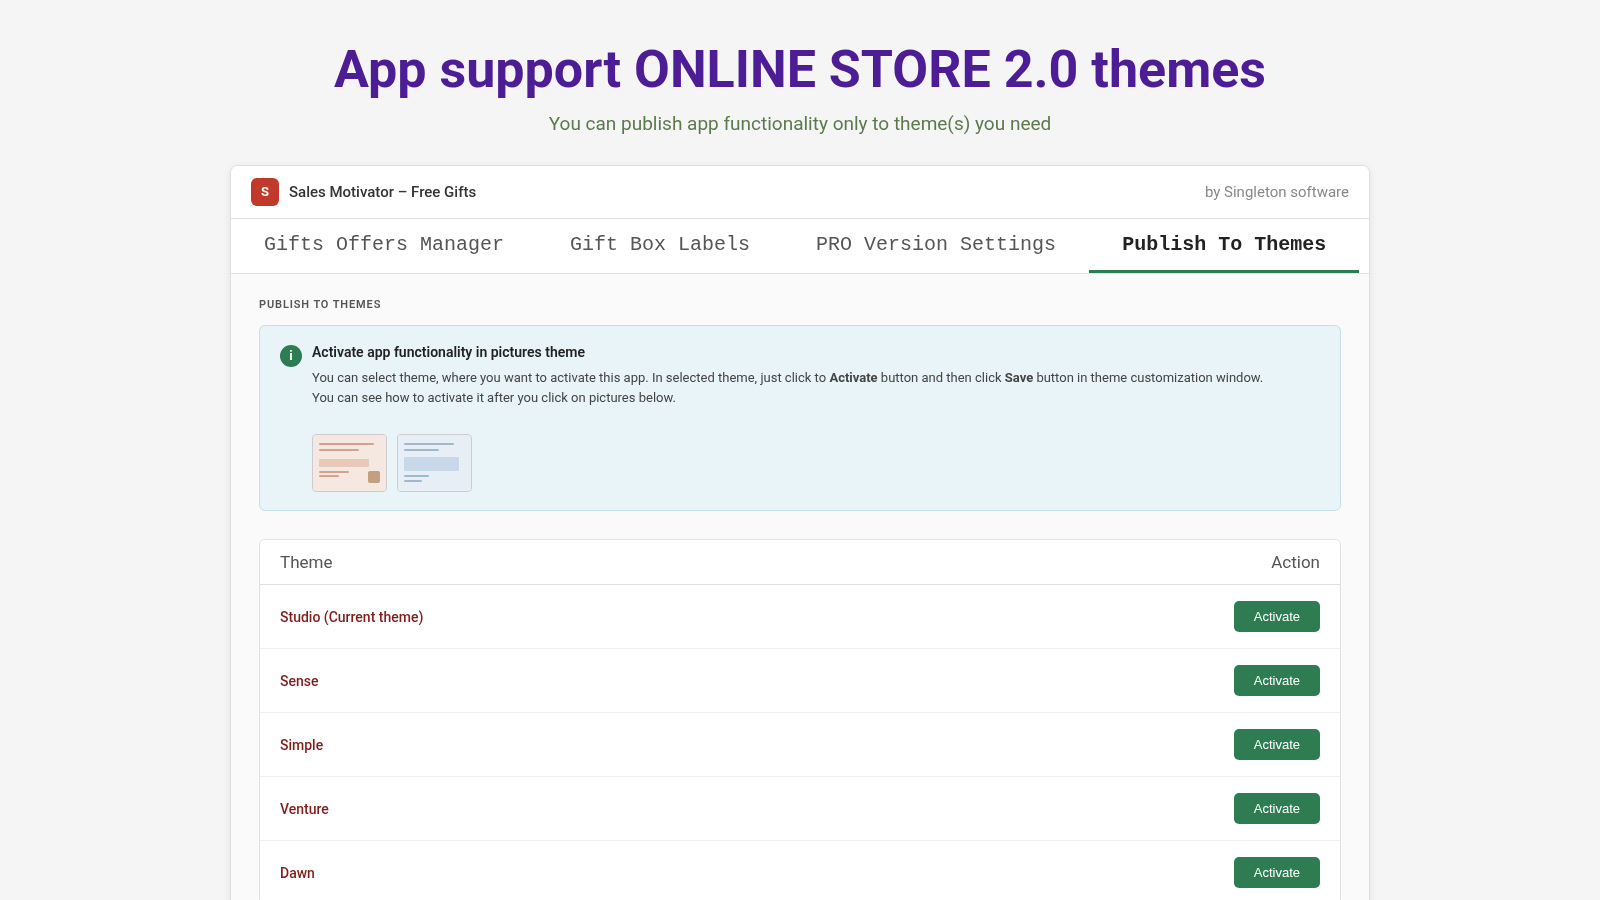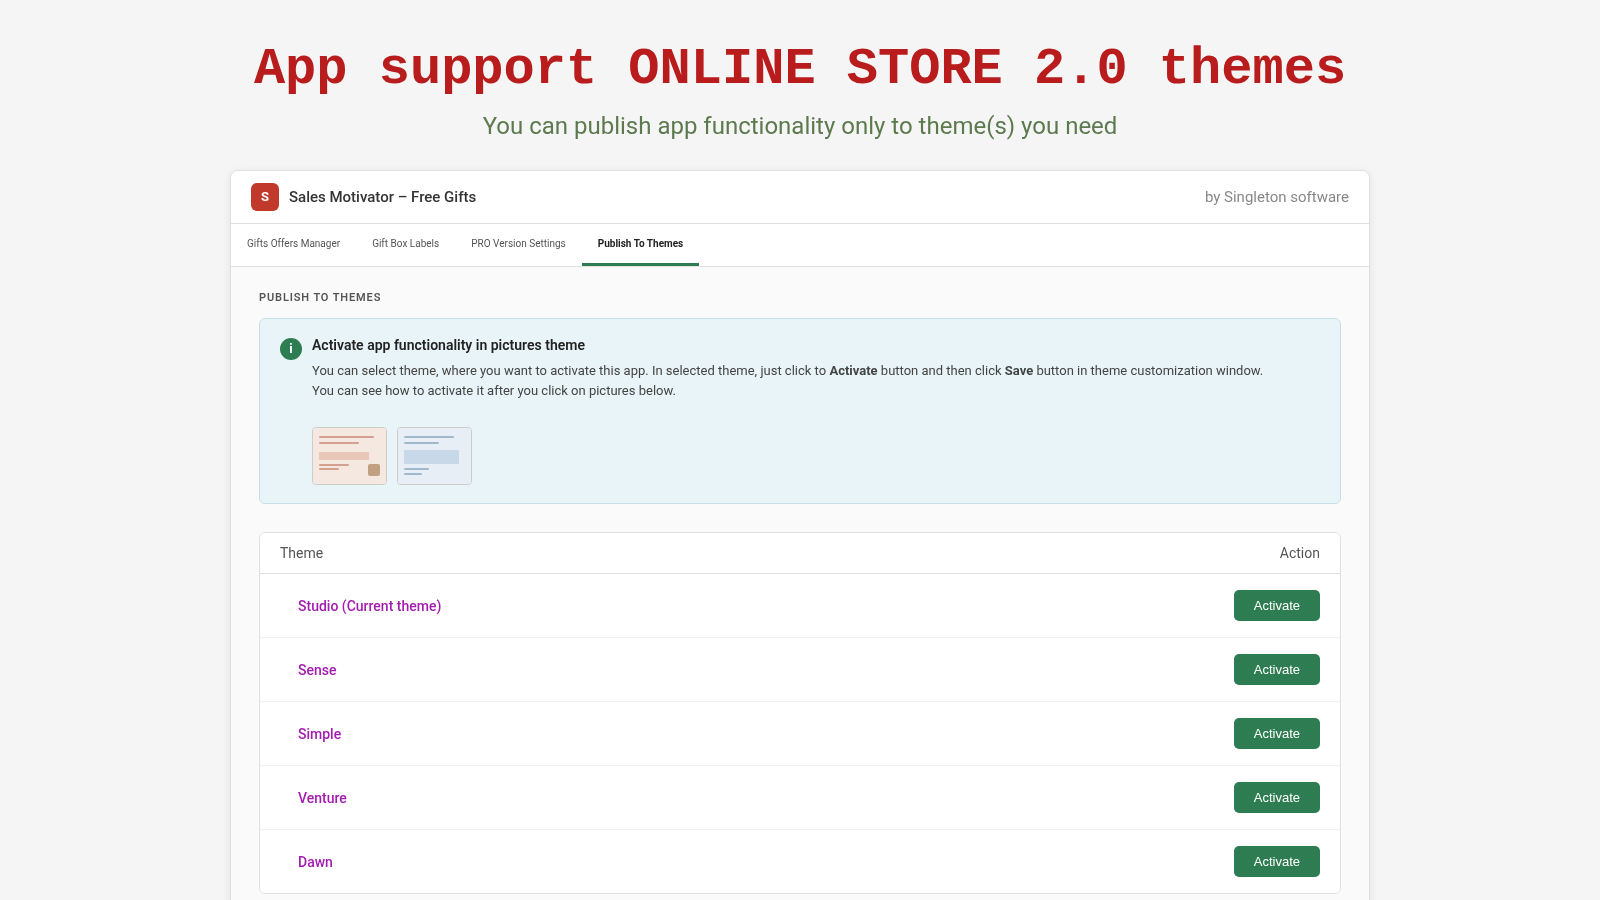--- a/index.html
+++ b/index.html
@@ -17,21 +17,21 @@
       width: 100%;
     }
     .hero-title {
       font-size: 52px;
       font-weight: 700;
       color: #8B4513;
       line-height: 1.15;
       margin-bottom: 12px;
     }
     .hero-subtitle {
-      font-size: 24px;
+      font-size: 19px;
       font-weight: 400;
       color: #5C7A4E;
     }
     .app-window {
       background: white;
       border: 1px solid #e0e0e0;
       border-radius: 8px;
       width: 1140px;
       max-width: 95vw;
       overflow: hidden;
@@ -70,27 +70,28 @@
     .app-by {
       font-size: 15px;
       color: #888;
     }
     .nav-tabs {
       display: flex;
       border-bottom: 1px solid #e0e0e0;
       background: #fff;
     }
     .nav-tab {
-      padding: 14px 16px;
-      font-size: 10px;
+      padding: 14px 33px;
+      font-size: 20px;
       color: #555;
       cursor: pointer;
       border-bottom: 3px solid transparent;
       white-space: nowrap;
       user-select: none;
+      font-family: Liberation Mono, monospace;
     }
     .nav-tab.active {
       font-weight: 700;
       color: #222;
       border-bottom: 3px solid #2E7D52;
     }
     .main-content {
       padding: 24px 28px;
       background: #fafafa;
     }
@@ -184,58 +185,57 @@
       overflow: hidden;
     }
     .themes-table-header {
       display: flex;
       justify-content: space-between;
       padding: 12px 20px;
       border-bottom: 1px solid #e0e0e0;
       background: #fff;
     }
     .col-header {
-      font-size: 14px;
+      font-size: 17px;
       color: #555;
       font-weight: 400;
     }
     .theme-row {
       display: flex;
       justify-content: space-between;
       align-items: center;
       padding: 16px 20px;
       border-bottom: 1px solid #f0f0f0;
       background: white;
     }
     .theme-row:last-child {
       border-bottom: none;
       gap: 9px;
     }
     .theme-name {
       font-size: 14px;
-      color: #a21caf;
+      color: #7f1d1d;
       font-weight: 500;
-      margin-left: 18px;
     }
     .activate-btn {
       background: #2E7D52;
       color: white;
       border: none;
       border-radius: 5px;
       padding: 8px 20px;
       font-size: 13px;
       font-weight: 500;
       cursor: pointer;
     }
   </style>
 </head>
 <body>
 
 <div class="hero-section">
-  <div class="hero-title" style="color: #b91c1c; font-family: Liberation Mono, monospace;">App support ONLINE STORE 2.0 themes</div>
+  <div class="hero-title" style="color: #4c1d95;">App support ONLINE STORE 2.0 themes</div>
   <div class="hero-subtitle" style="color: rgb(92, 122, 78);">You can publish app functionality only to theme(s) you need</div>
 </div>
 
 <div class="app-window">
 
   <div class="app-header">
     <div class="app-logo-area">
       <div class="app-logo-icon">
         <span>S</span>
       </div>

